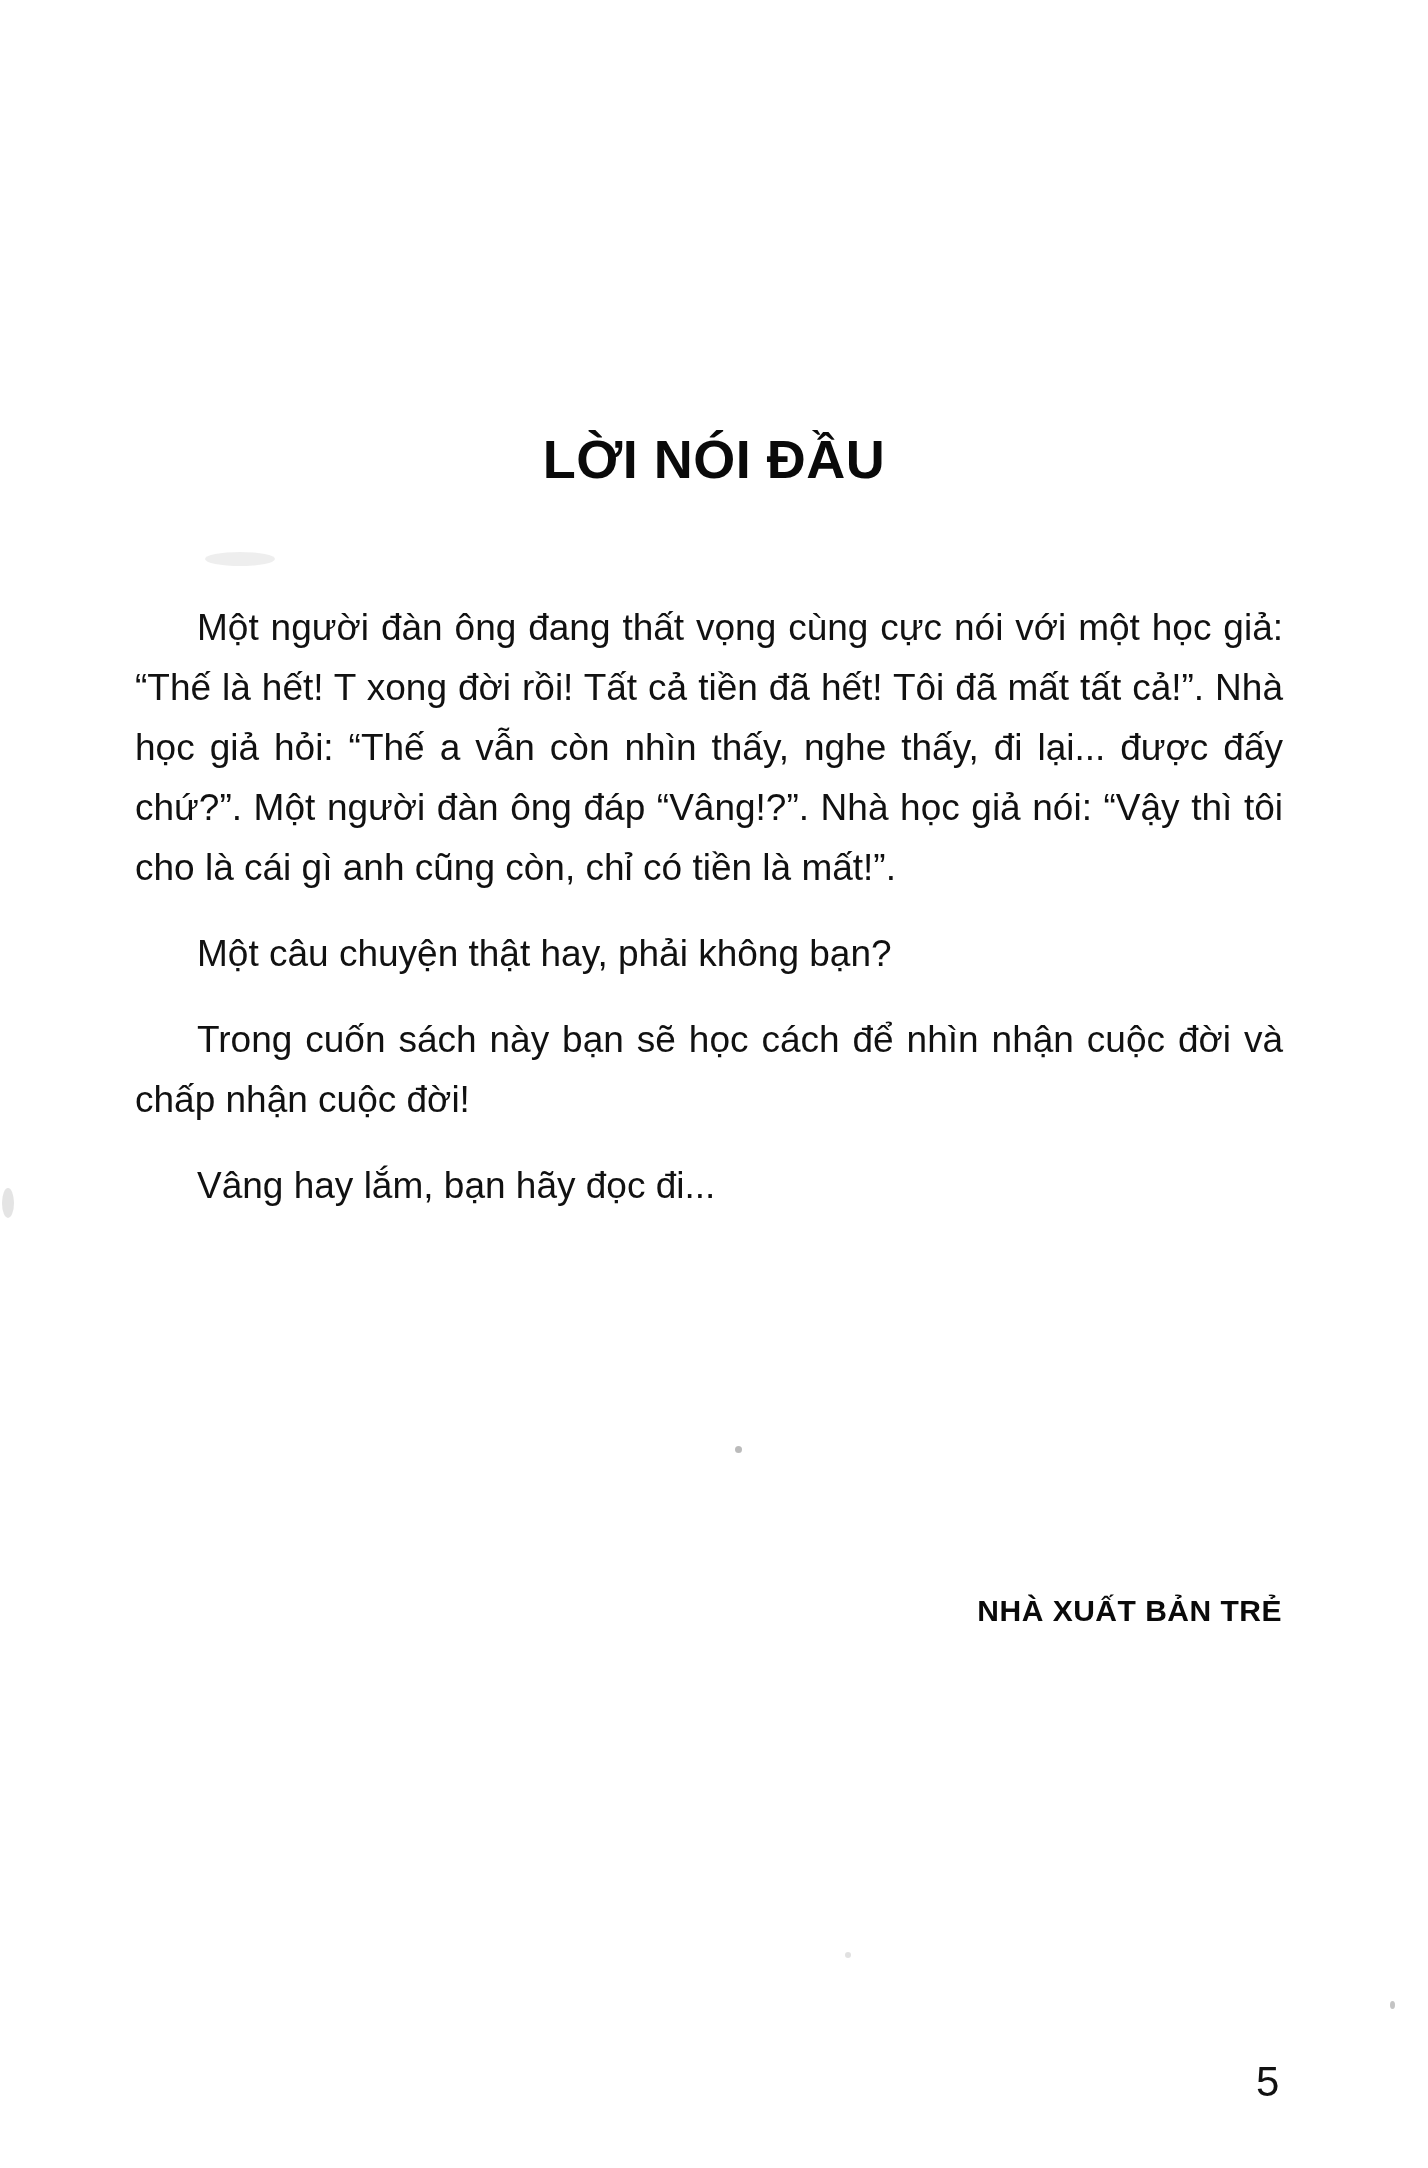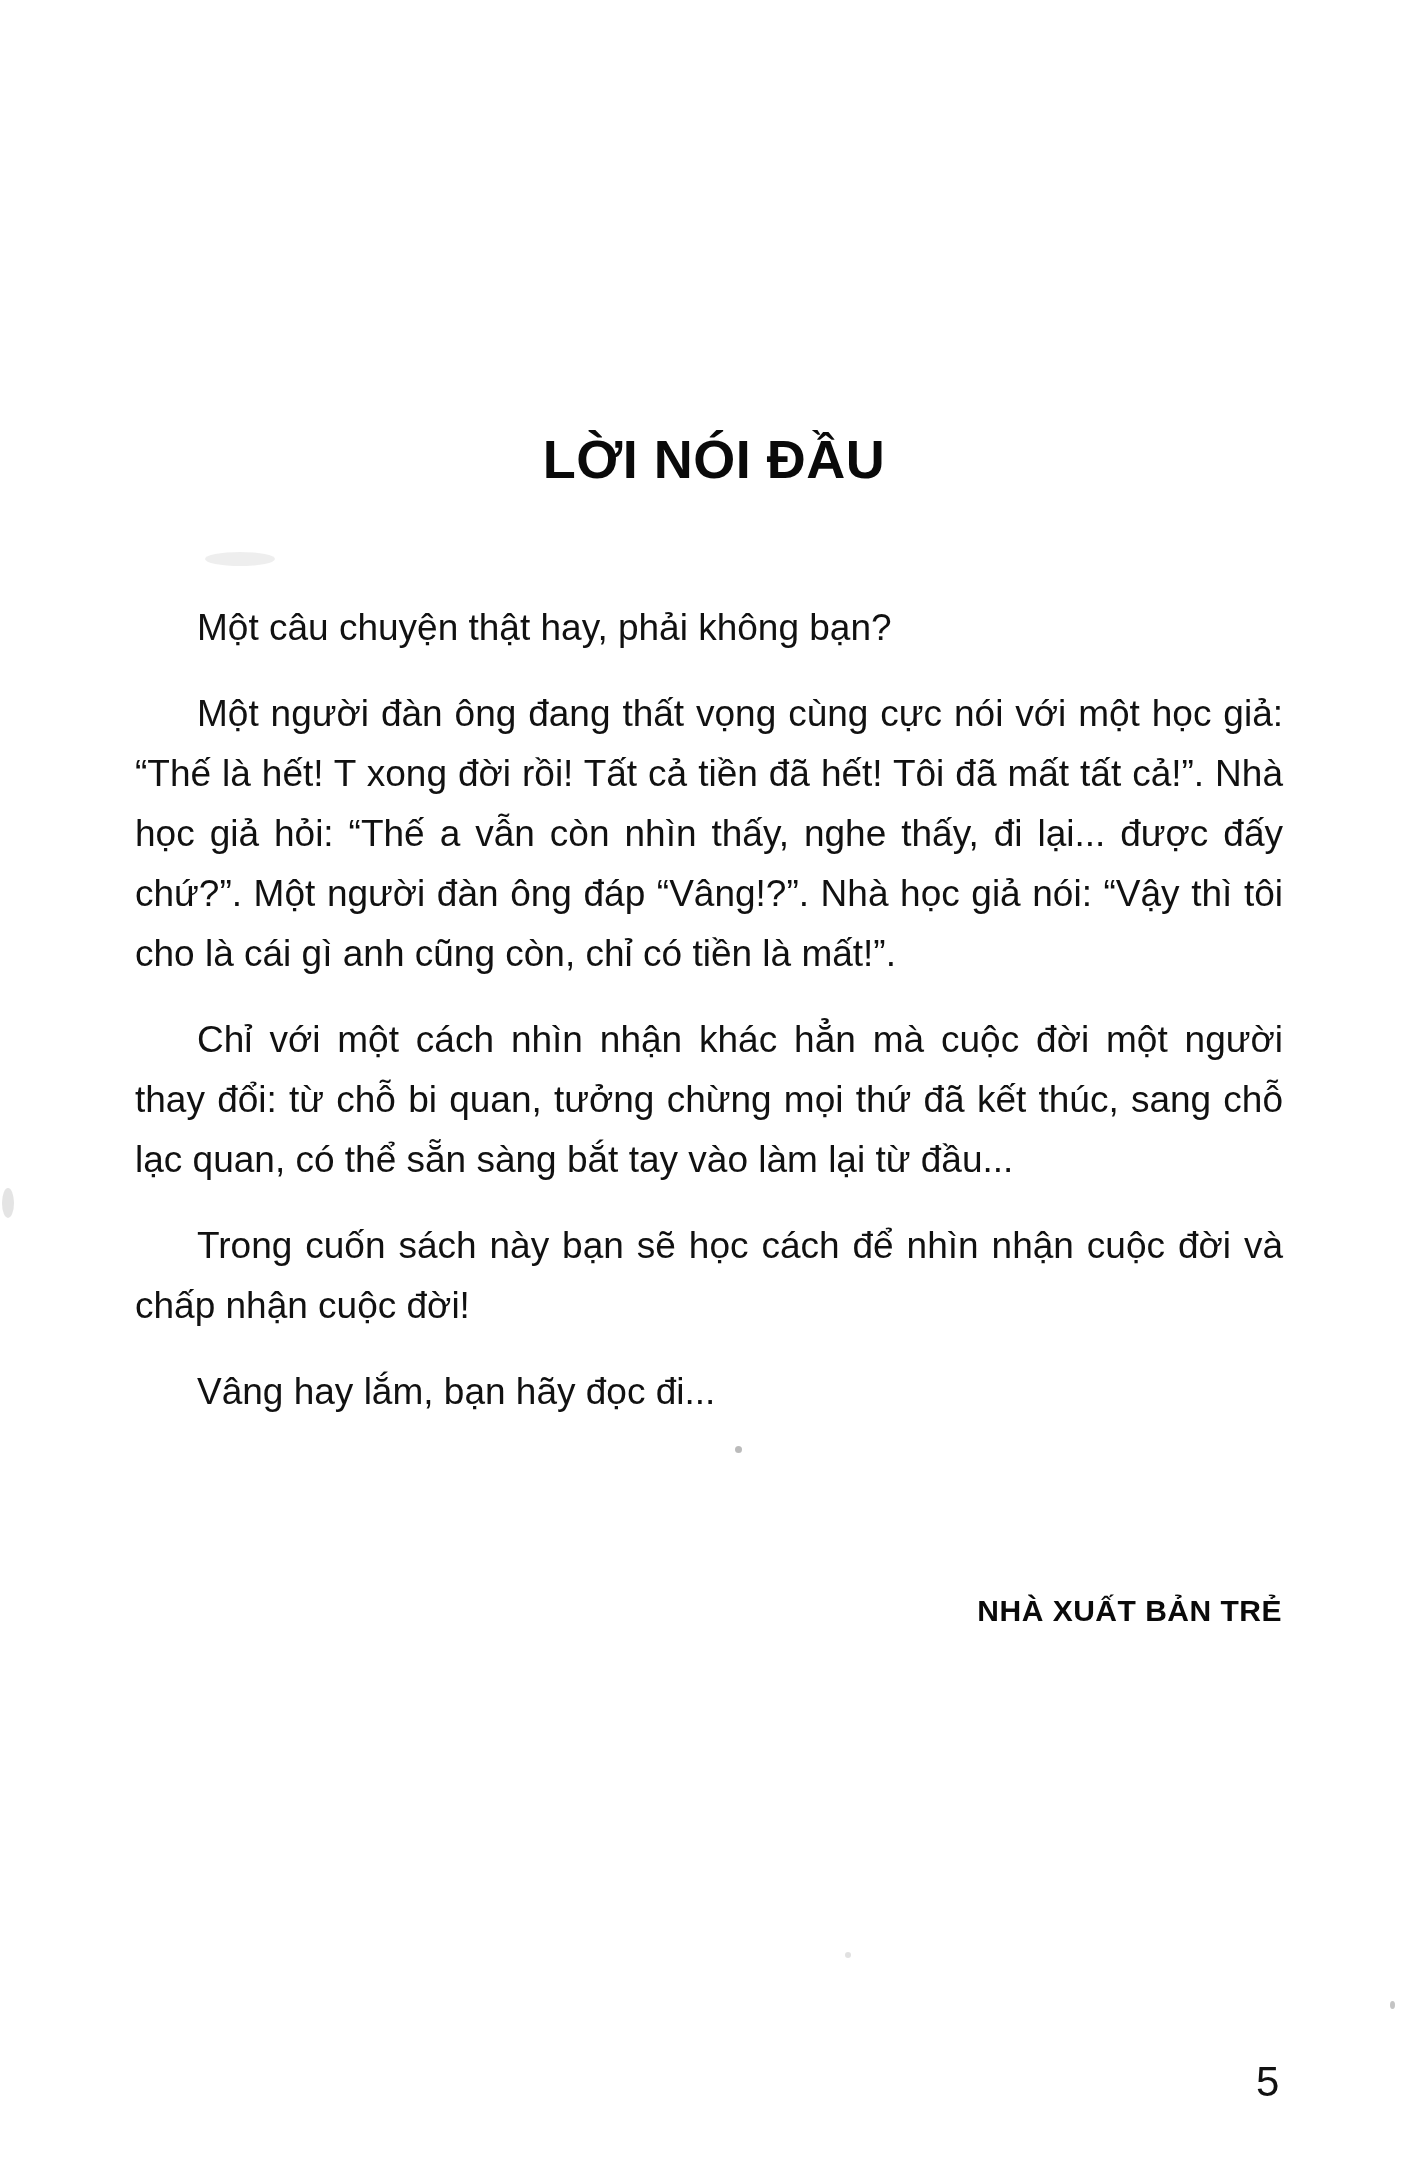--- a/index.html
+++ b/index.html
@@ -71,23 +71,22 @@
   .speck-5 { left: 845px; top: 1952px; width: 6px;  height: 6px;  background: rgba(90,90,90,0.18); }
 </style>
 </head>
 <body>
 
 <div class="page">
 
   <h1 class="title">LỜI NÓI ĐẦU</h1>
 
   <div class="body-text">
+    <p>Một người đàn ông đang thất vọng cùng cực nói với một học giả: “Thế là hết! T xong đời rồi! Tất cả tiền đã hết! Tôi đã mất tất cả!”. Nhà học giả hỏi: “Thế a vẫn còn nhìn thấy, nghe thấy, đi lại... được đấy chứ?”. Một người đàn ông đáp “Vâng!?”. Nhà học giả nói: “Vậy thì tôi cho là cái gì anh cũng còn, chỉ có tiền là mất!”.</p>
     <p>Một câu chuyện thật hay, phải không bạn?</p>
-    <p>Một người đàn ông đang thất vọng cùng cực nói với một học giả: “Thế là hết! T xong đời rồi! Tất cả tiền đã hết! Tôi đã mất tất cả!”. Nhà học giả hỏi: “Thế a vẫn còn nhìn thấy, nghe thấy, đi lại... được đấy chứ?”. Một người đàn ông đáp “Vâng!?”. Nhà học giả nói: “Vậy thì tôi cho là cái gì anh cũng còn, chỉ có tiền là mất!”.</p>
-    <p>Chỉ với một cách nhìn nhận khác hẳn mà cuộc đời một người thay đổi: từ chỗ bi quan, tưởng chừng mọi thứ đã kết thúc, sang chỗ lạc quan, có thể sẵn sàng bắt tay vào làm lại từ đầu...</p>
     <p>Trong cuốn sách này bạn sẽ học cách để nhìn nhận cuộc đời và chấp nhận cuộc đời!</p>
     <p>Vâng hay lắm, bạn hãy đọc đi...</p>
   </div>
 
   <div class="publisher">NHÀ XUẤT BẢN TRẺ</div>
 
   <div class="page-number">5</div>
 
   <div class="speck speck-1"></div>
   <div class="speck speck-2"></div>

